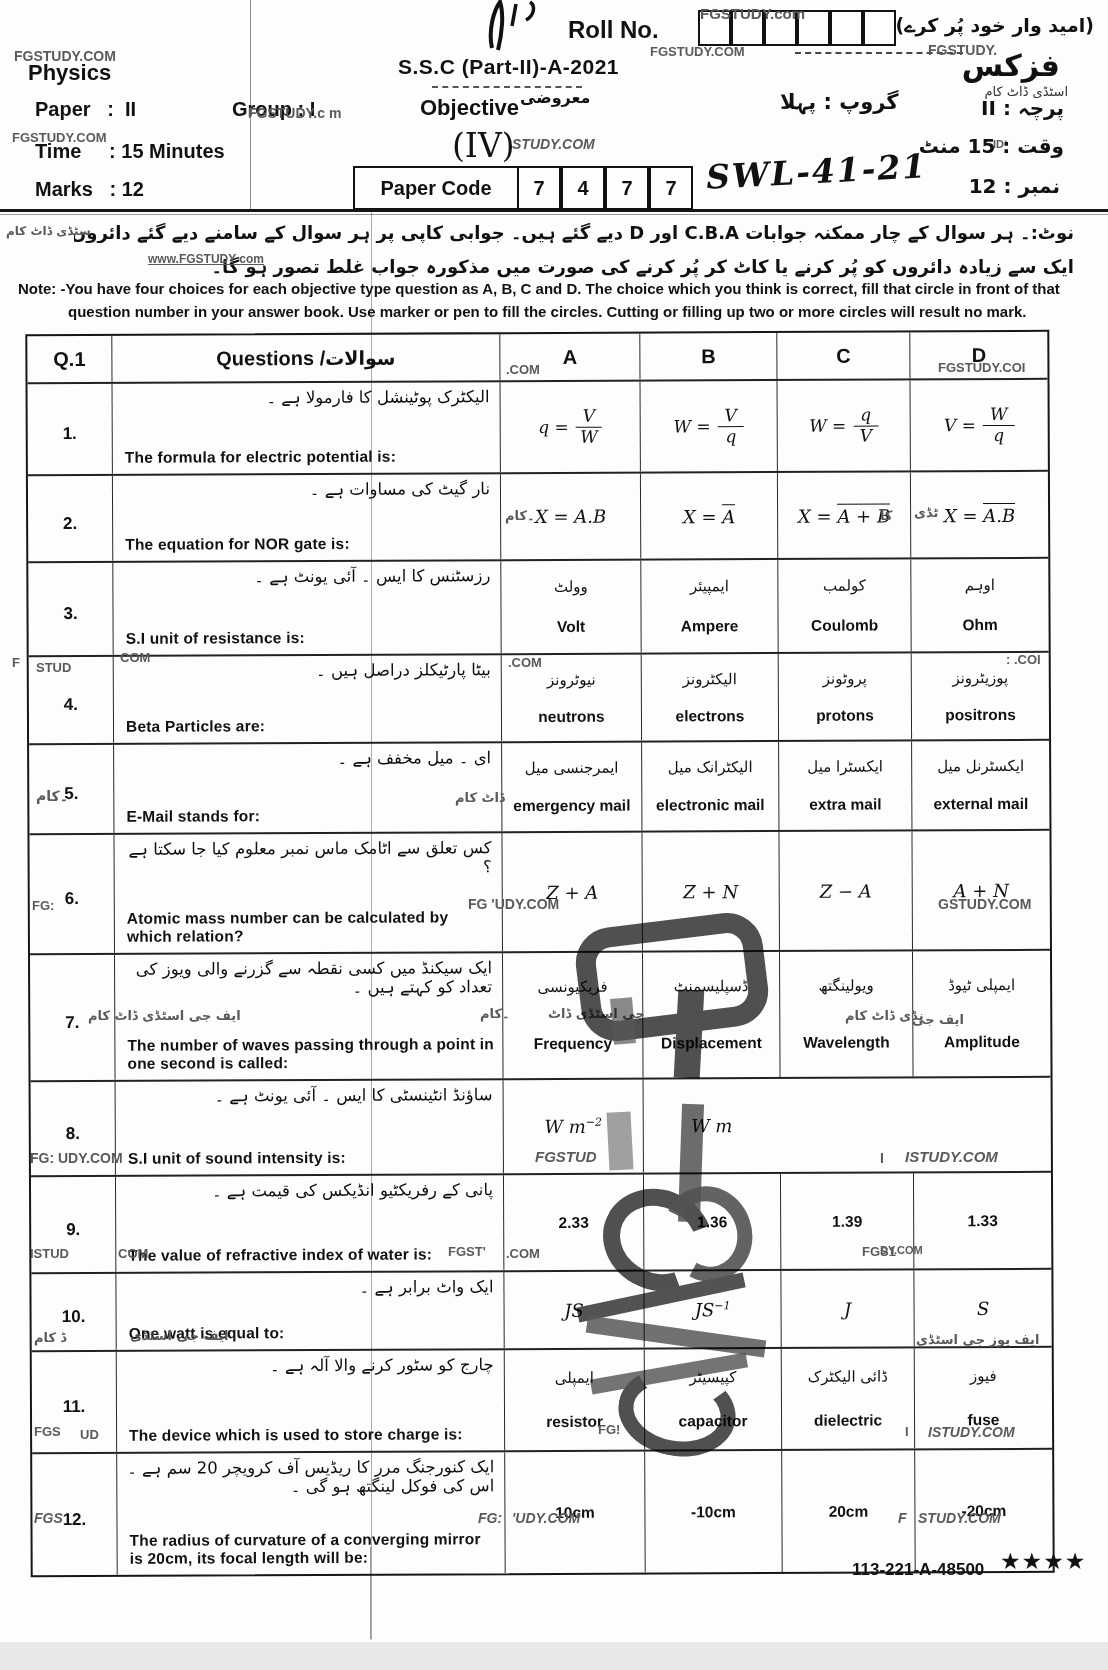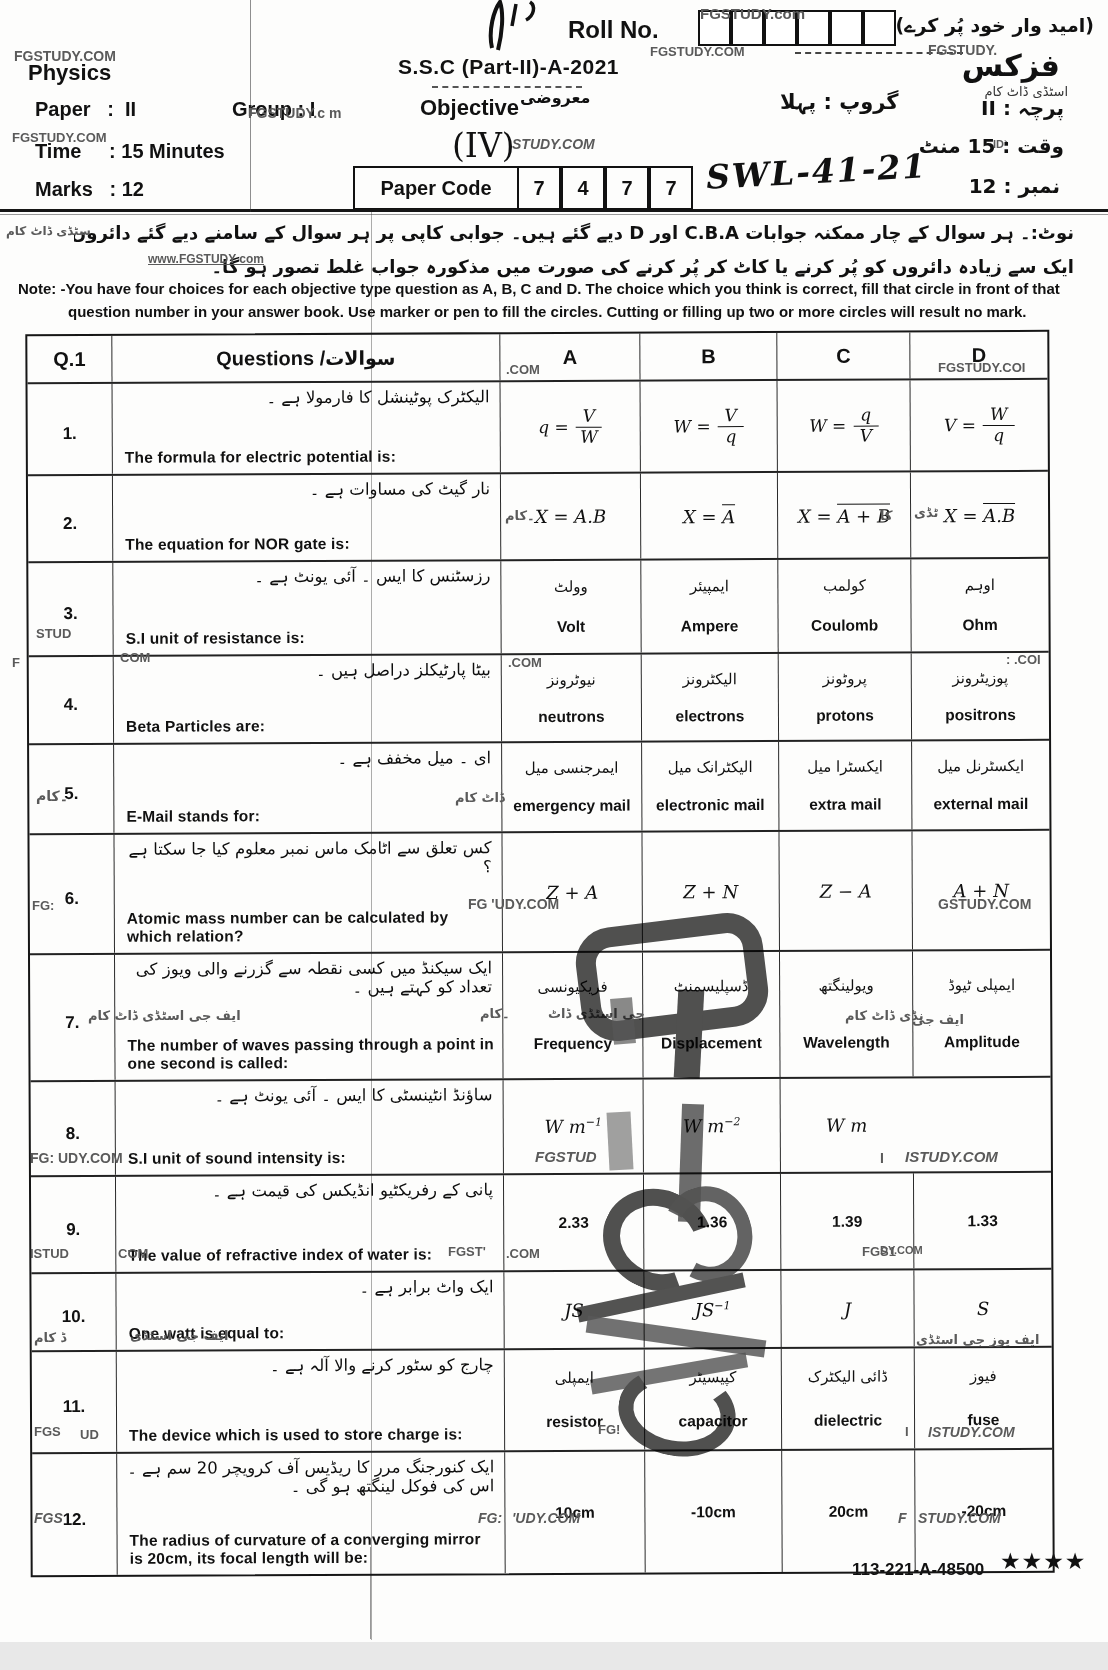--- a/index.html
+++ b/index.html
@@ -262,23 +262,20 @@
           <div class="opt-text">Amplitude</div>
         </div>
       </div>
       <div class="trow" style="height: 93px;">
         <div class="tcell qnum">8.</div>
         <div class="tcell">
           <div class="q-urdu urdu">ساؤنڈ انٹینسٹی کا ایس ۔ آئی یونٹ ہے ۔</div>
           <div class="q-en">S.I unit of sound intensity is:</div>
         </div>
         <div class="tcell optcell">
-          <div class="math">W m<sup class="s">−1</sup></div>
-        </div>
-        <div class="tcell optcell">
           <div class="math">W m<sup class="s">−2</sup></div>
         </div>
         <div class="tcell optcell">
           <div class="math">W m</div>
         </div>
       </div>
       <div class="trow" style="height: 95px;">
         <div class="tcell qnum">9.</div>
         <div class="tcell">
           <div class="q-urdu urdu">پانی کے رفریکٹیو انڈیکس کی قیمت ہے ۔</div>
@@ -387,21 +384,21 @@
       <div class="wm" style="left: 12px; top: 130px; font-size: 13px;">FGSTUDY.COM</div>
       <div class="wm i" style="left: 512px; top: 136px; font-size: 14px;">STUDY.COM</div>
       <div class="wm" style="left: 993px; top: 138px; font-size: 11px;">ID`</div>
       <div class="wm" style="left: 148px; top: 252px; font-size: 12px; text-decoration: underline;">www.FGSTUDY com</div>
       <div class="wm u" style="left: 6px; top: 224px; font-size: 12px;">سٹڈی ڈاٹ کام</div>
       <div class="wm" style="left: 938px; top: 360px; font-size: 13px;">FGSTUDY.COI</div>
       <div class="wm" style="left: 506px; top: 362px; font-size: 13px;">.COM</div>
       <div class="wm u" style="left: 505px; top: 508px; font-size: 13px;">۔کام</div>
       <div class="wm u" style="left: 880px; top: 508px; font-size: 13px;">کا</div>
       <div class="wm u" style="left: 914px; top: 505px; font-size: 13px;">ٹڈی</div>
-      <div class="wm" style="left: 36px; top: 626px; font-size: 13px;">STUD</div>
+      <div class="wm" style="left: 36px; top: 660px; font-size: 13px;">STUD</div>
       <div class="wm" style="left: 120px; top: 650px; font-size: 13px;">COM</div>
       <div class="wm" style="left: 508px; top: 655px; font-size: 13px;">.COM</div>
       <div class="wm" style="left: 12px; top: 655px; font-size: 13px;">F</div>
       <div class="wm" style="left: 1006px; top: 652px; font-size: 13px;">: .COI</div>
       <div class="wm u" style="left: 36px; top: 788px; font-size: 14px;">۔کام</div>
       <div class="wm u" style="left: 455px; top: 790px; font-size: 13px;">ڈاٹ کام</div>
       <div class="wm" style="left: 32px; top: 898px; font-size: 13px;">FG:</div>
       <div class="wm" style="left: 468px; top: 896px; font-size: 14px;">FG 'UDY.COM</div>
       <div class="wm" style="left: 938px; top: 896px; font-size: 14px;">GSTUDY.COM</div>
       <div class="wm u" style="left: 88px; top: 1008px; font-size: 13px;">ایف جی اسٹڈی ڈاٹ کام</div>

